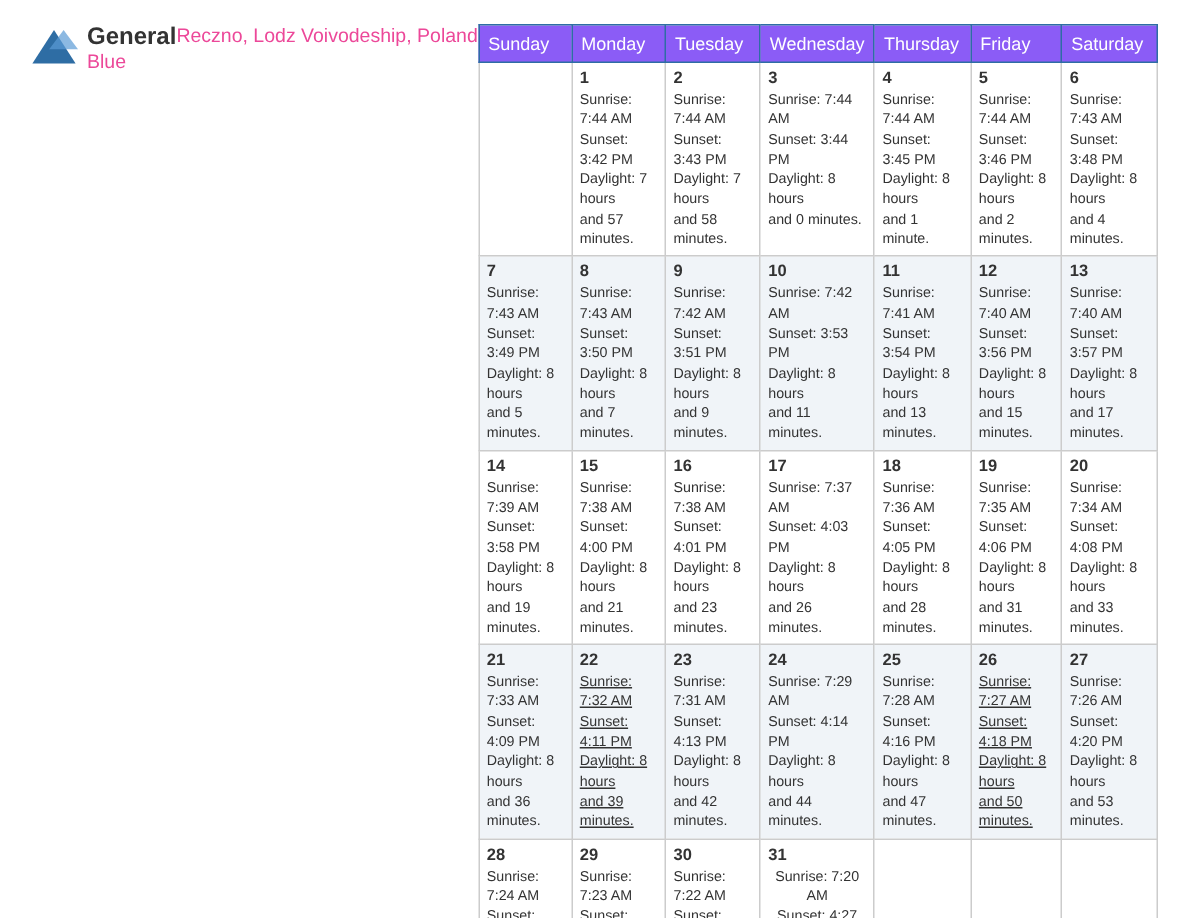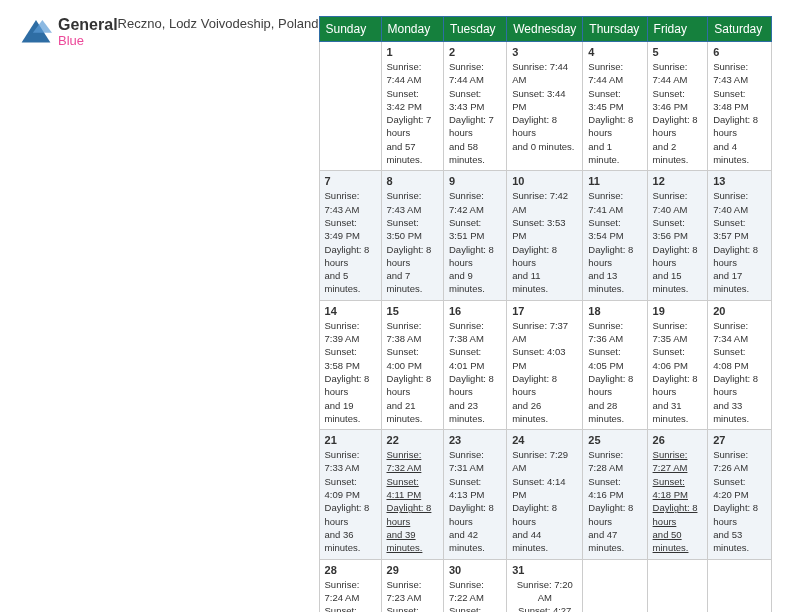--- a/index.html
+++ b/index.html
@@ -51,21 +51,21 @@
     .title-block {
       text-align: right;
     }
     .month-title {
       font-size: 32px;
       font-weight: normal;
       color: #333;
     }
     .subtitle {
       font-size: 13px;
-      color: #404040;
+      color: #ec4899;
     }
     .calendar {
       flex: 1;
       border-collapse: collapse;
       width: 100%;
       font-size: 10.5px;
     }
     .calendar th {
       background-color: #2e6da4;
       color: #fff;
@@ -97,21 +97,21 @@
     .empty-cell {
       background: #f9f9f9;
     }
     tr:nth-child(even) td {
       background-color: #f0f4f8;
     }
     tr:nth-child(odd) td {
       background-color: #ffffff;
     }
     .calendar thead tr th {
-      background-color: #15803d;
+      background-color: #8b5cf6;
     }
   </style>
 </head>
 <body>
 
 <div class="page">
   <div class="header">
     <div class="logo">
       <svg class="logo-icon" viewBox="0 0 40 34" xmlns="http://www.w3.org/2000/svg">
         <polygon points="20,2 38,30 2,30" fill="#2e6da4"></polygon>

